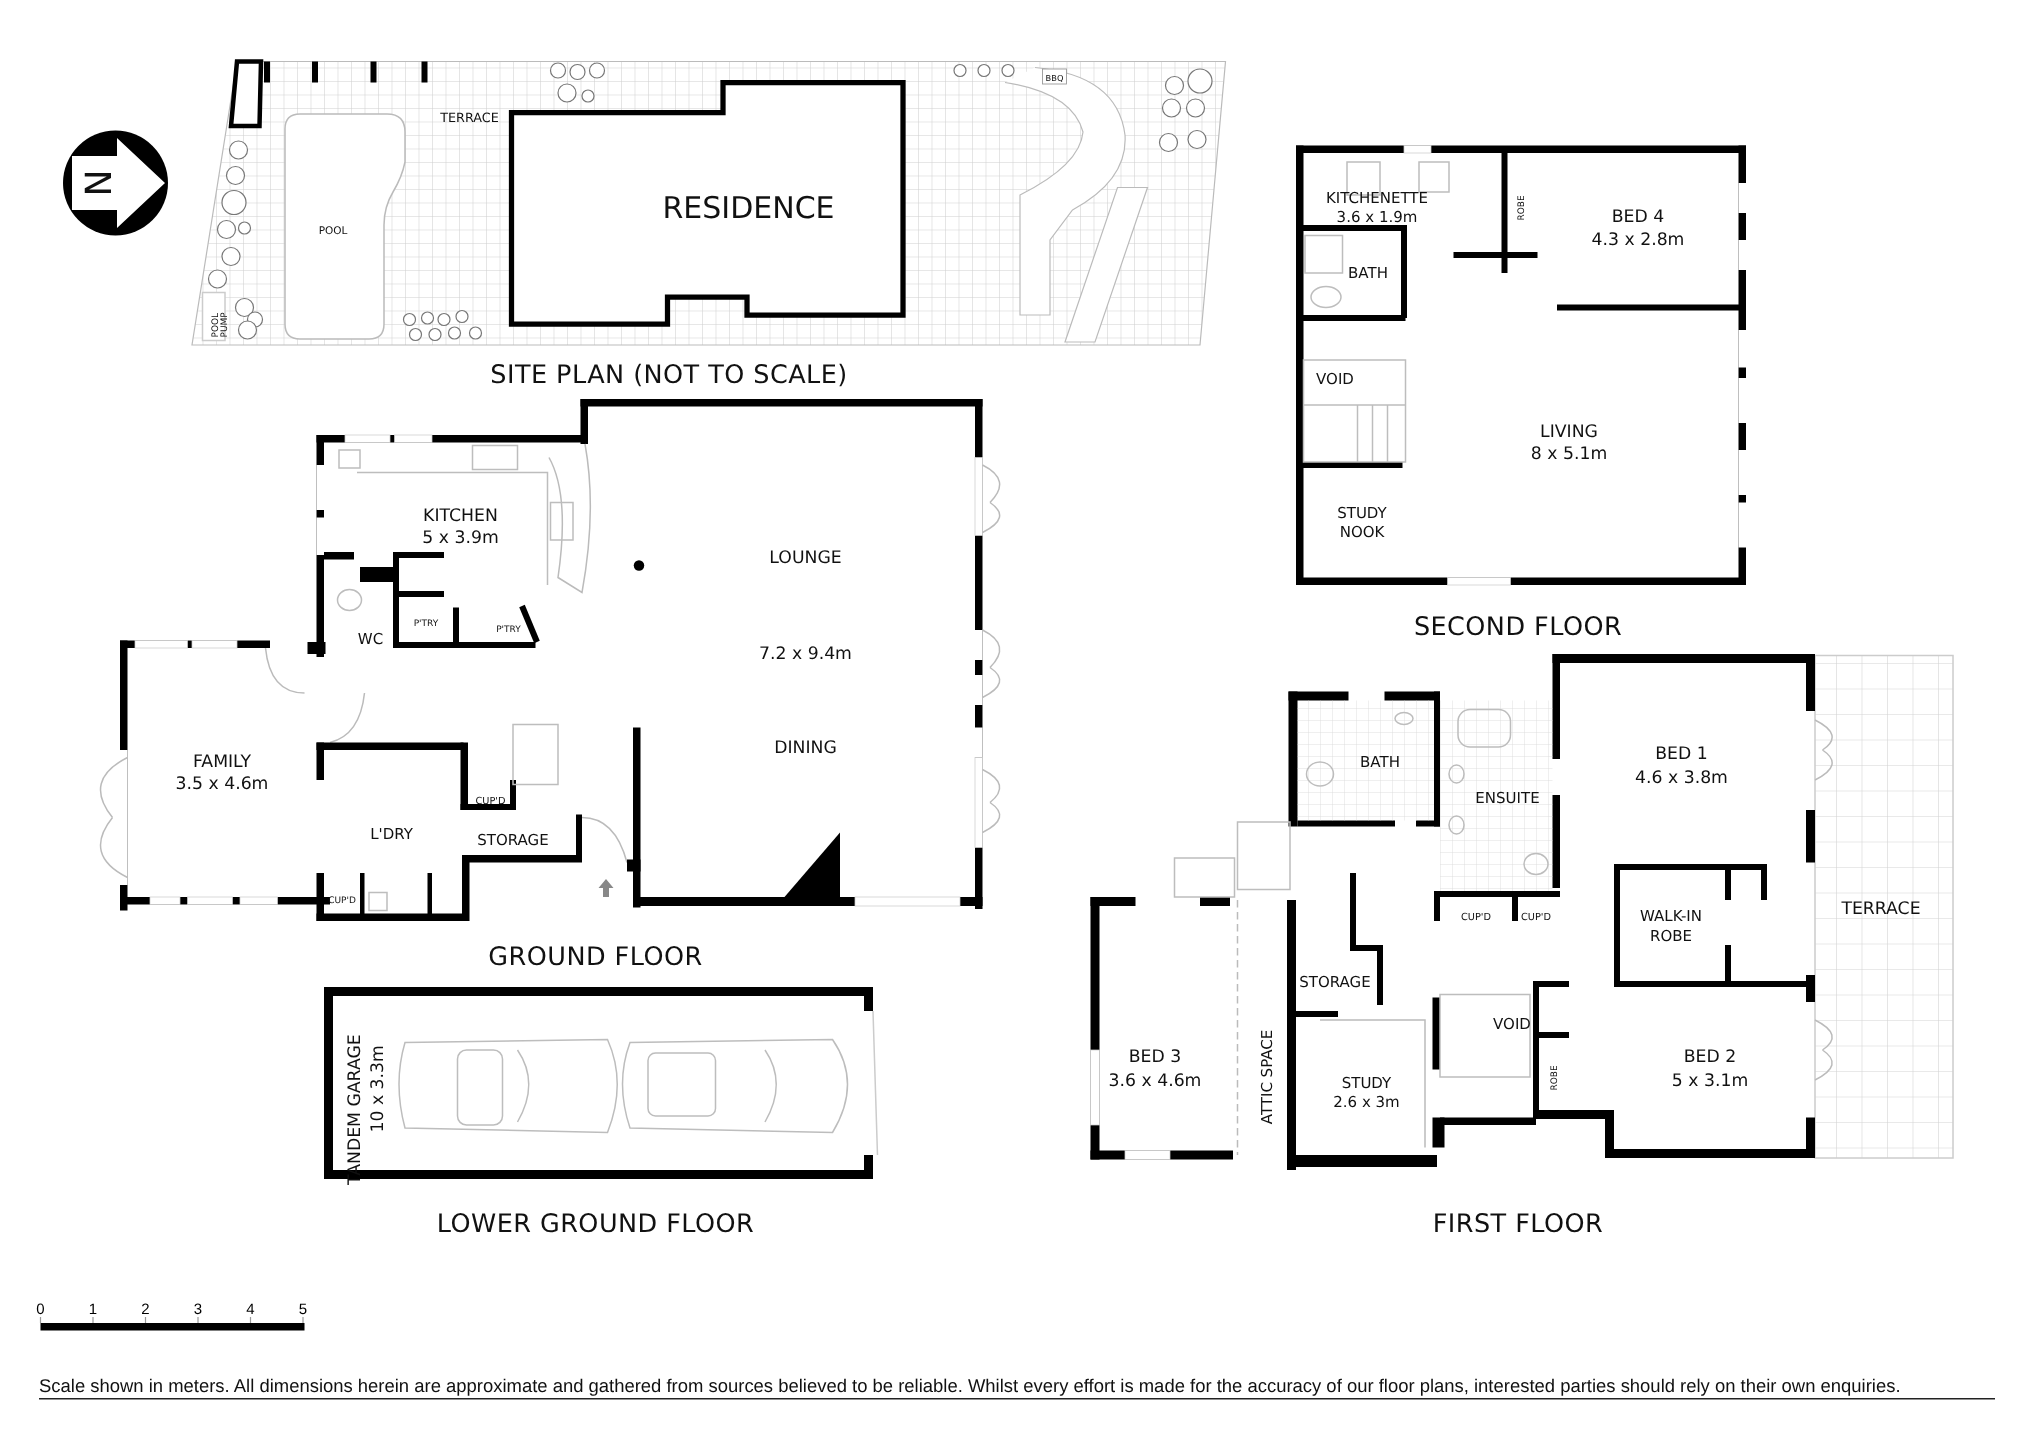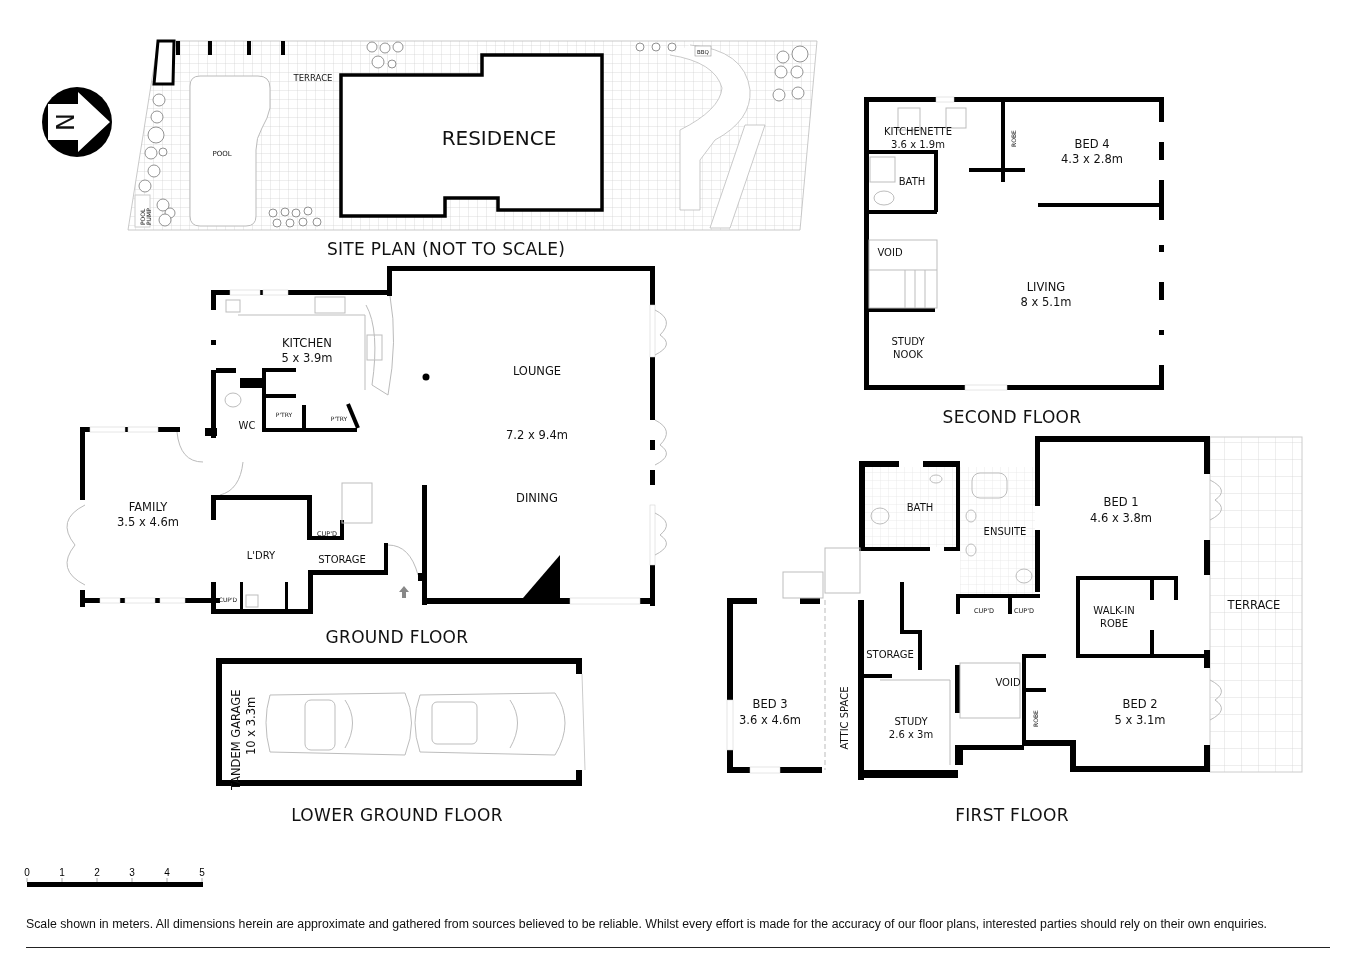--- a/index.html
+++ b/index.html
@@ -5,21 +5,21 @@
   html, body { margin:0; padding:0; background:#ffffff; }
   body { width:1358px; height:960px; position:relative; overflow:hidden; font-family:"DejaVu Sans", sans-serif; color:#111; }
   svg.plan { position:absolute; left:0; top:0; }
   .lbl { font-family:"DejaVu Sans", sans-serif; fill:#111; }
   .title { font-size:17px; letter-spacing:0.3px; }
   .room { font-size:11.5px; }
   .tiny { font-size:7px; }
   .small { font-size:8.5px; }
   .wall { fill:#000; }
   .thin { stroke:#bdbdbd; stroke-width:1; fill:none; }
-  .disclaimer { position:absolute; left:26px; top:917px; width:1304px; font-family:"Liberation Sans", sans-serif; font-size:12.3px; border-bottom:1.4px solid #222; padding-bottom:16px; white-space:nowrap; }
+  .disclaimer { position:absolute; left:26px; top:917px; width:1304px; font-family:"Liberation Sans", sans-serif; font-size:12.3px; border-bottom:1.4px solid #222; padding-bottom:1px; white-space:nowrap; }
   .scale-num { font-family:"Liberation Sans", sans-serif; font-size:10px; }
 </style>
 </head>
 <body>
 
 <svg class="plan" width="1358" height="960" viewBox="0 0 1358 960" xmlns="http://www.w3.org/2000/svg">
   <defs>
     <pattern id="tiles" width="9" height="9" patternUnits="userSpaceOnUse">
       <path d="M9 0 L0 0 0 9" fill="none" stroke="#cfcfcf" stroke-width="0.7"></path>
     </pattern>

